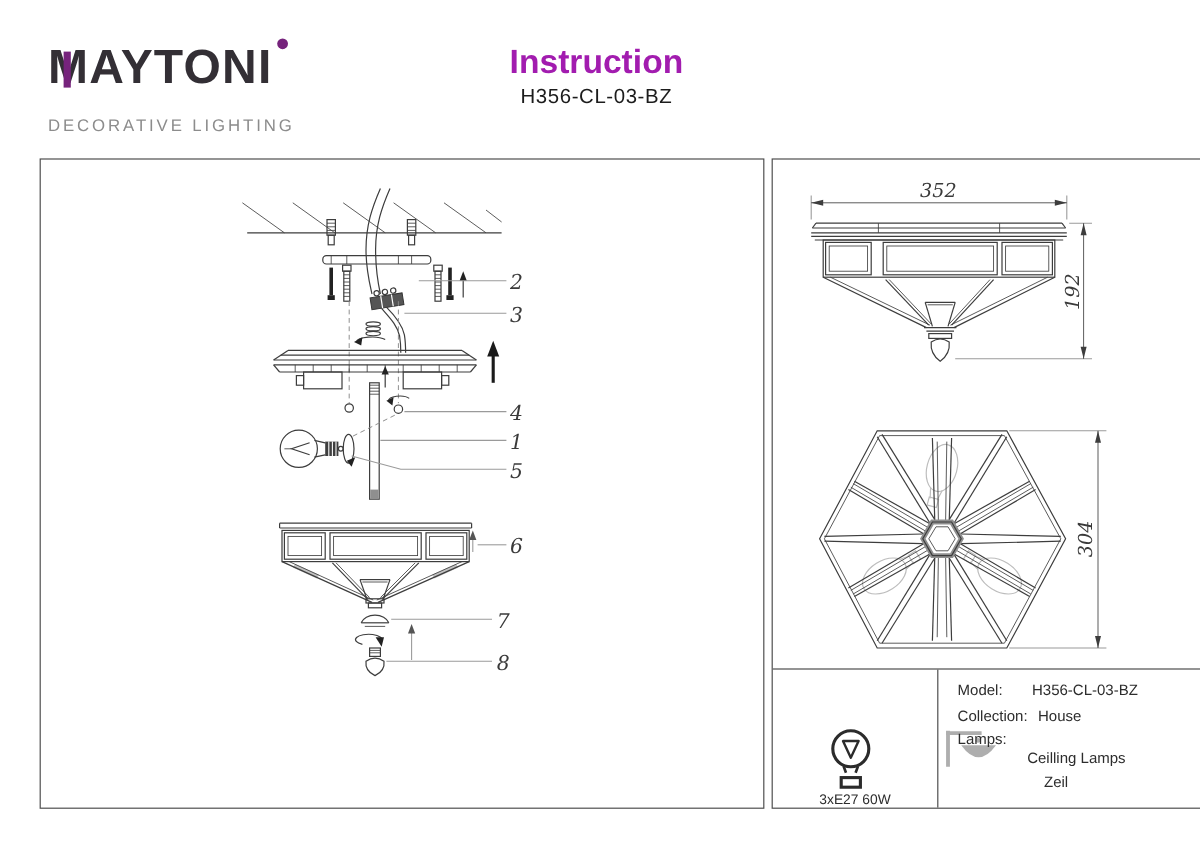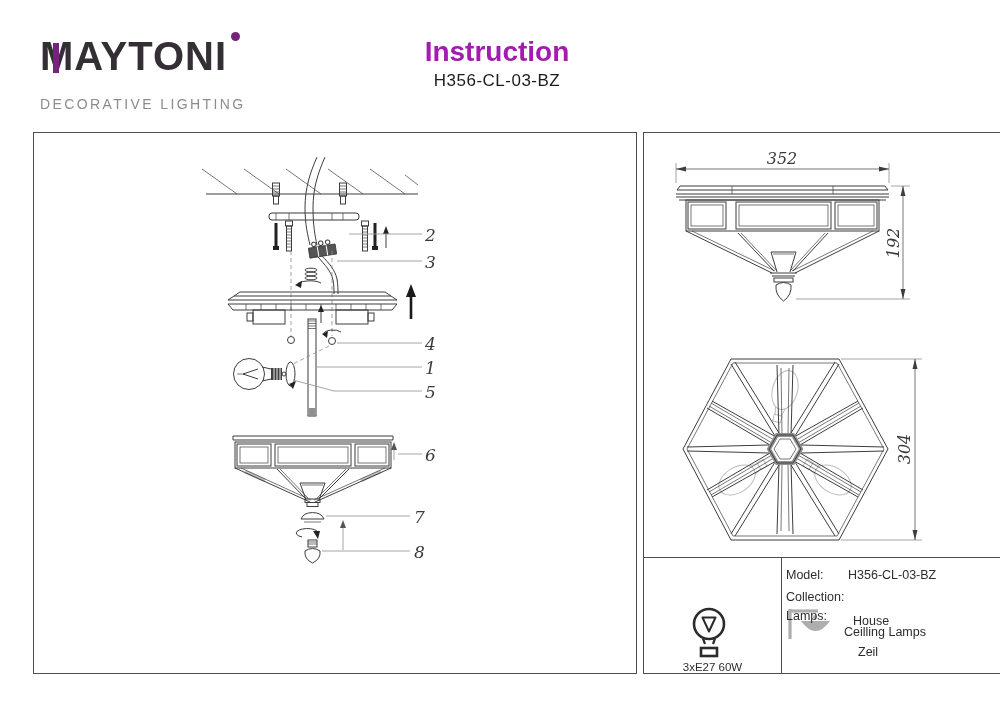--- a/index.html
+++ b/index.html
@@ -19,21 +19,21 @@
   
   .box{position:absolute;border:1.4px solid #4f4f4f;background:#fff;box-sizing:border-box;}
   .left-box{left:33px;top:132px;width:604px;height:542px;}
   .right-box{left:643px;top:132px;width:364px;height:542px;}
   .spec-table{position:absolute;left:0;right:0;bottom:0;height:116px;border-top:1.4px solid #4f4f4f;
               display:flex;box-sizing:border-box;}
   .bulb-cell{width:138px;border-right:1.4px solid #4f4f4f;box-sizing:border-box;
              display:flex;flex-direction:column;align-items:center;padding-top:8px;justify-content:flex-end;}
   .bulb-label{font-size:11.5px;color:#2d2d2d;margin-top:1px;}
   .info-cell{flex:1;position:relative;font-size:12.5px;color:#2d2d2d;}
-  .srow{position:absolute;left:4px;white-space:nowrap;}
+  .srow{position:absolute;left:16px;white-space:nowrap;}
   .srow .val{position:absolute;white-space:nowrap;}
   .lamp-glyph{position:absolute;left:4px;top:48px;z-index:0;}
   .srow{z-index:1;}
   
   .ln{stroke:#3d3d3d;stroke-width:1;fill:none;}
   .lnt{stroke:#3d3d3d;stroke-width:.7;fill:none;}
   .ld{stroke:#9a9a9a;stroke-width:.9;fill:none;}
   .dsh{stroke:#8a8a8a;stroke-width:.8;stroke-dasharray:4 3;fill:none;}
   .num{font:italic 17px "DejaVu Serif",serif;fill:#3a3a3a;}
   .dim{font:italic 16px "DejaVu Serif",serif;fill:#3a3a3a;}
@@ -446,21 +446,21 @@
           <line x1="2.5" y1="5" x2="32" y2="5" stroke="#aeaeae" stroke-width="3.2"></line>
           <circle cx="29" cy="11" r="2" fill="#aeaeae"></circle>
           <path d="M15,15 Q29.5,35 44,15 Z" fill="#aeaeae"></path>
         </svg>
         <div class="srow" style="top:10px;">
           <span>Model:</span>
           <span class="val" style="left:62px;">H356-CL-03-BZ</span>
         </div>
         <div class="srow" style="top:32px;">
           <span>Collection:</span>
-          <span class="val" style="left:67px;margin-top:24px;">House</span>
+          <span class="val" style="left:67px;">House</span>
         </div>
         <div class="srow" style="top:51px;">
           <span>Lamps:</span>
           <span class="val" style="left:72px;margin-top:36px;">Zeil</span>
         </div>
         <div class="srow" style="top:67px;">
           <span></span>
           <span class="val" style="left:58px;">Ceilling Lamps</span>
         </div>
       </div>

